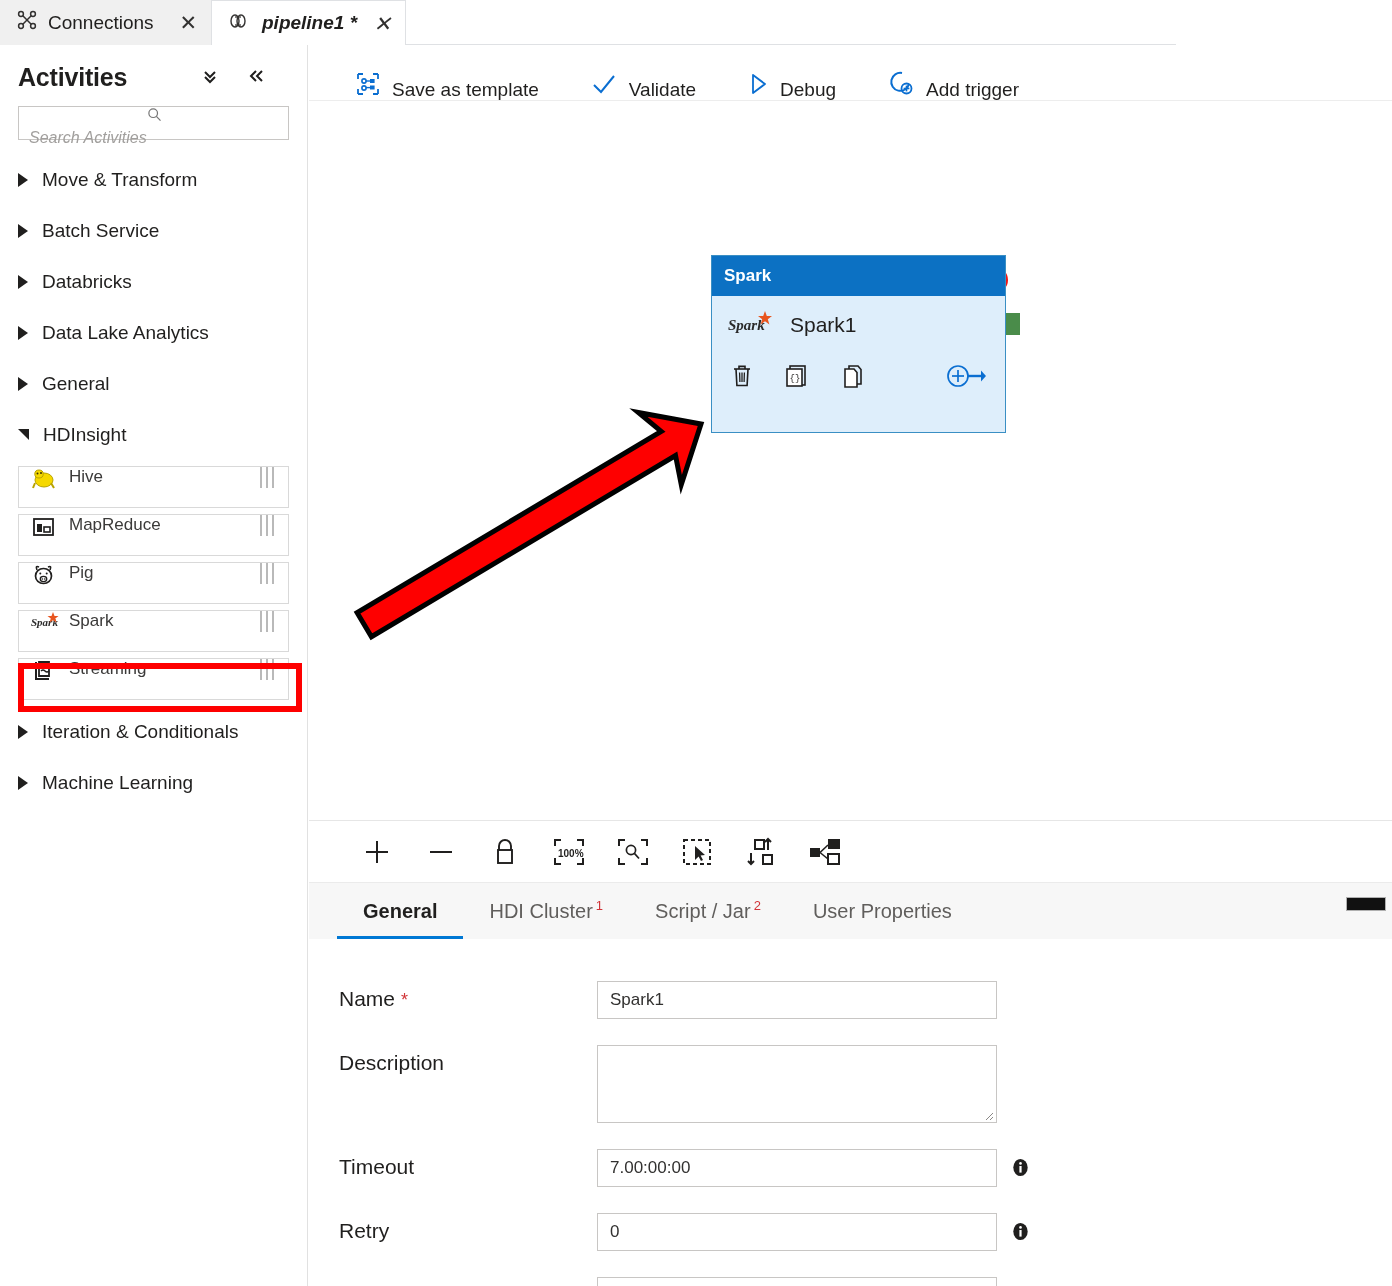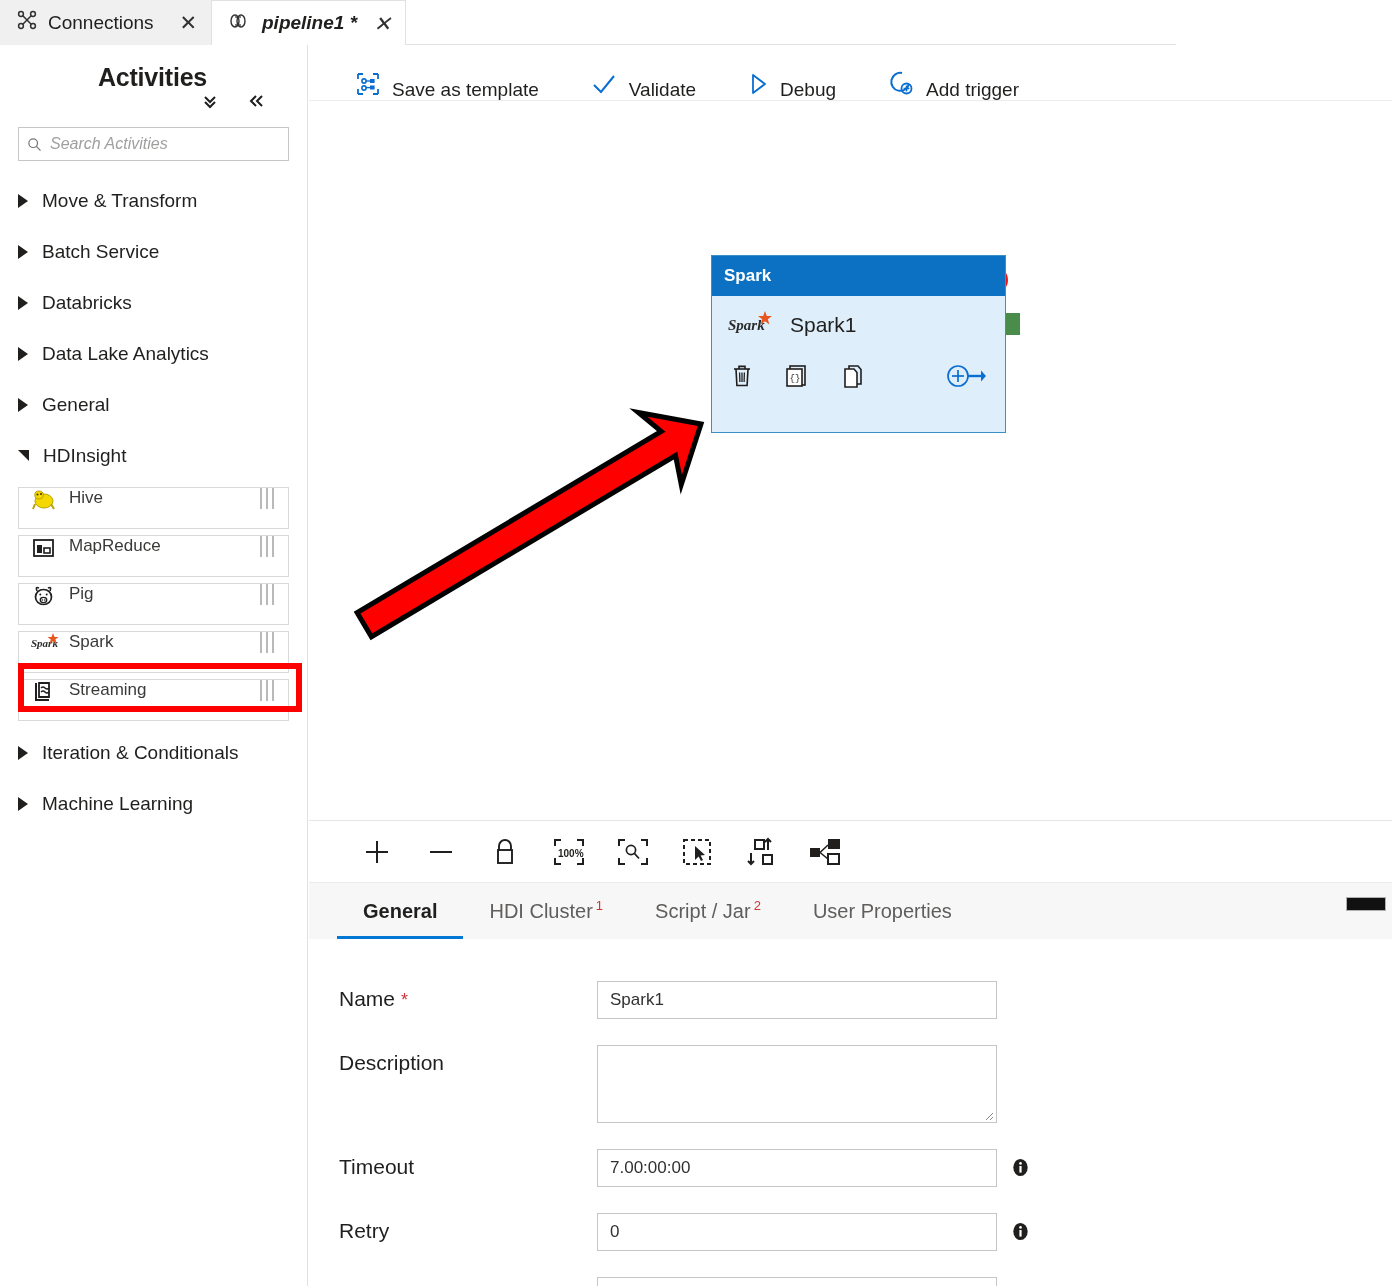--- a/index.html
+++ b/index.html
@@ -62,36 +62,36 @@
   .sidebar {
     position: absolute; left: 0; top: 45px;
     width: 308px; height: 1241px;
     background: #ffffff;
     border-right: 1px solid #e1e1e1;
     overflow: hidden;
   }
   .side-head {
     display: flex; align-items: center;
     padding: 18px 20px 0 18px;
-    flex-direction: column;
   }
   .side-title {
     font-size: 25px; font-weight: bold; color: #201f1e;
     letter-spacing: -0.2px;
   }
   .side-head-icons { margin-left: auto; display: flex; gap: 28px; padding-right: 22px; }
   .side-ic { font-size: 17px; color: #201f1e; cursor: pointer; font-weight: bold; line-height: 1; }
 
   .searchbox {
     margin: 14px 18px 0 18px;
     height: 34px;
     border: 1px solid #c8c6c4;
     display: flex; align-items: center;
     padding: 0 8px; gap: 7px;
     background: #fff;
+    flex-direction: column;
   }
   .searchbox .mag {
     width: 14px; height: 14px; flex: 0 0 14px;
     color: #8a8886;
   }
   .searchbox input {
     border: 0; outline: 0; width: 100%;
     font-size: 16px; color: #605e5c;
     font-family: "Liberation Sans", sans-serif;
     font-style: italic;

